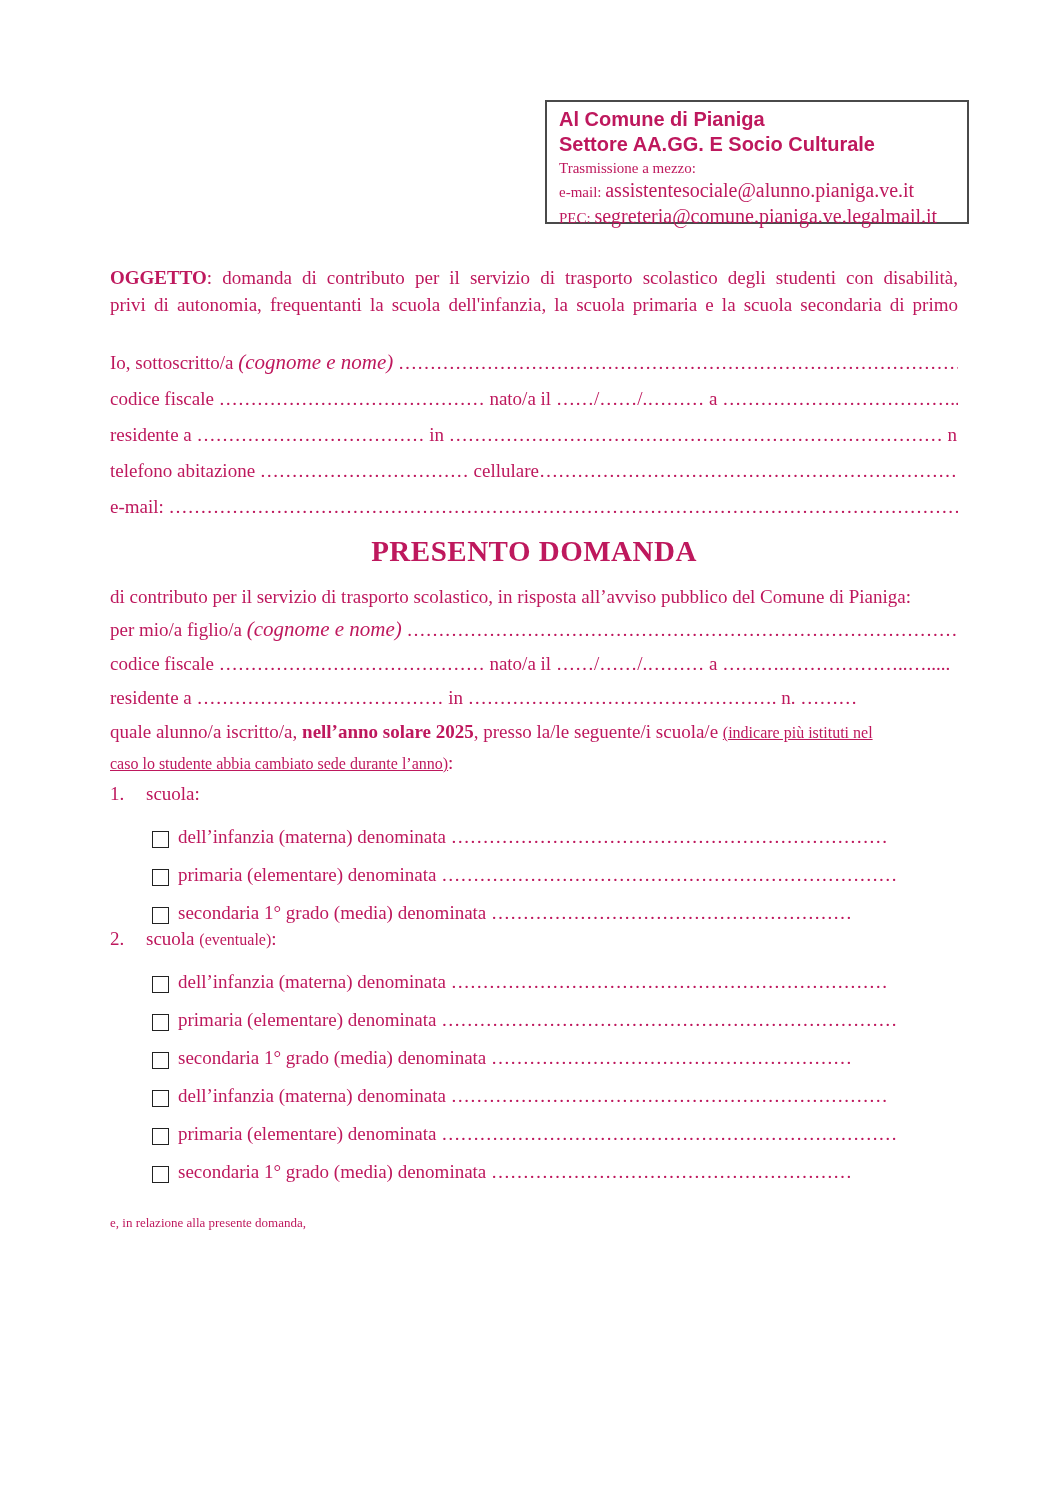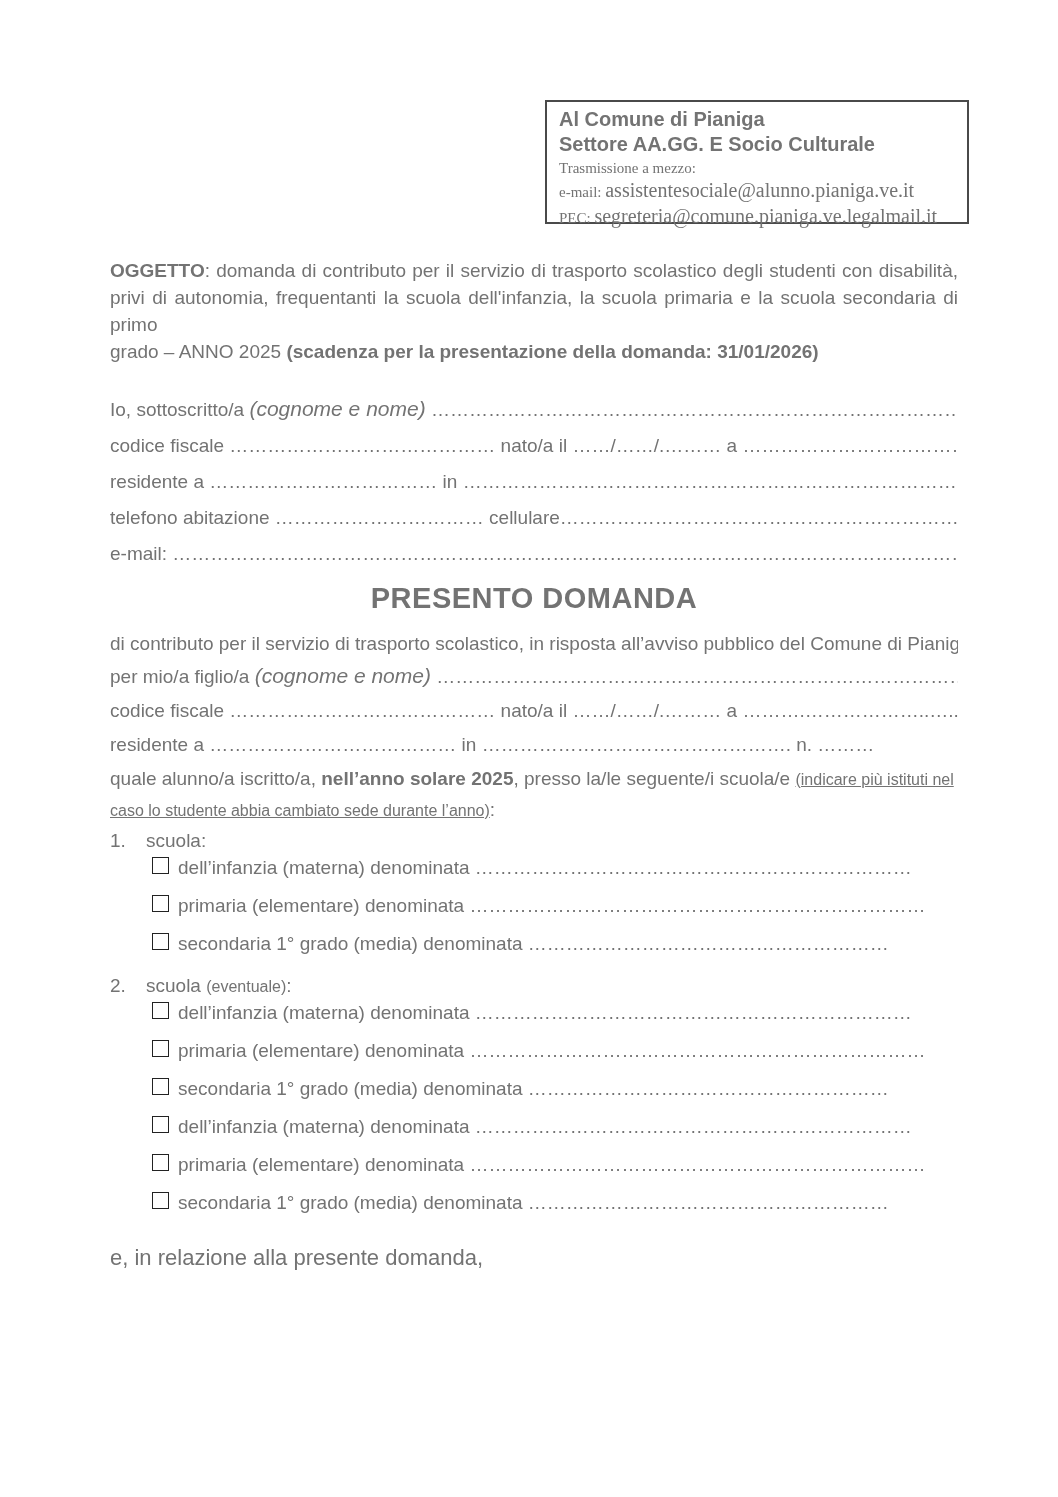--- a/index.html
+++ b/index.html
@@ -1,74 +1,73 @@
 <!DOCTYPE html>
 <html><head>
 <meta charset="utf-8">
 <style>
   html,body{margin:0;padding:0;background:#ffffff;}
   .page{
     position:relative;width:1020px;height:1497px;background:#ffffff;
-    font-family:"Liberation Sans","DejaVu Sans",sans-serif;color:#737373;overflow:hidden;
+    font-family:"Liberation Sans","DejaVu Sans",sans-serif;color:#be185d;overflow:hidden;
   }
   
   .header-box{
     position:absolute;left:545px;top:100px;width:424px;height:124px;box-sizing:border-box;
     border:2px solid #4a4a4a;padding:5px 10px 6px 12px;background:#fff;
   }
   .hb-bold{font-size:20px;font-weight:bold;line-height:25px;white-space:nowrap;}
   .hb-small{font-family:"Liberation Serif","DejaVu Serif",serif;font-size:15px;line-height:19px;margin-top:2px;}
   .hb-addr{font-family:"Liberation Serif","DejaVu Serif",serif;font-size:20px;line-height:24px;white-space:nowrap;}
   .hb-addr-label{font-size:15px;}
   
-  .content{position:absolute;left:110px;top:9px;width:848px;}
+  .content{position:absolute;left:110px;top:16px;width:848px;font-family:Liberation Serif, serif;}
   .subject{margin-top:248px;font-size:19px;line-height:27px;}
   .subject-line{overflow:hidden;}
   .just{text-align:justify;text-align-last:justify;}
   .fill-line{font-size:19px;white-space:nowrap;overflow:hidden;}
   .applicant{margin-top:26px;}
   .applicant .fill-line{line-height:36px;}
   .hint{font-style:italic;font-size:21px;}
   .heading{font-size:29px;line-height:40px;margin:6px 0 0 0;text-align:center;font-weight:bold;letter-spacing:0.5px;}
   .request-intro{margin-top:12px;font-size:19px;line-height:27px;white-space:nowrap;overflow:hidden;}
   .child{margin-top:2px;}
   .child .fill-line{line-height:34px;}
   .enroll{margin-top:2px;font-size:19px;line-height:30px;}
   .enroll-line{white-space:nowrap;overflow:hidden;}
   .hint-underline{font-size:16px;text-decoration:underline;}
   .school-block{margin-top:0;}
   .school-block.first{}
   .school-header{font-size:19px;line-height:30px;}
   .school-num{display:inline-block;width:36px;}
   .small-note{font-size:16px;}
-  .option-row{display:flex;align-items:flex-start;height:38px;margin-left:42px;}
+  .option-row{display:flex;align-items:flex-end;height:38px;margin-left:42px;}
   .checkbox{width:17px;height:17px;box-sizing:border-box;border:1.5px solid #222;background:#fff;flex:0 0 auto;margin-right:9px;}
   .option-text{font-size:19px;white-space:nowrap;overflow:hidden;}
-  .closing{margin-top:14px;font-size:22px;line-height:27px;}
+  .closing{margin-top:26px;font-size:13px;line-height:27px;}
   b{font-weight:bold;}
 </style>
 </head>
 <body>
 
 <div class="page">
 
   <div class="header-box">
     <div class="hb-bold">Al Comune di Pianiga</div>
     <div class="hb-bold">Settore AA.GG. E Socio Culturale</div>
     <div class="hb-small">Trasmissione a mezzo:</div>
     <div class="hb-addr"><span class="hb-addr-label">e-mail: </span><span>assistentesociale@alunno.pianiga.ve.it</span></div>
     <div class="hb-addr"><span class="hb-addr-label">PEC: </span><span>segreteria@comune.pianiga.ve.legalmail.it</span></div>
   </div>
 
   <div class="content">
 
     <div class="subject">
       <div class="subject-line just"><b>OGGETTO</b><span>: domanda di contributo per il servizio di trasporto scolastico degli studenti con disabilità,</span></div>
       <div class="subject-line just"><span>privi di autonomia, frequentanti la scuola dell'infanzia, la scuola primaria e la scuola secondaria di primo</span></div>
-      <div class="subject-line"><span>grado – ANNO 2025 </span><b>(scadenza per la presentazione della domanda: 31/01/2026)</b></div>
     </div>
 
     <div class="applicant">
       <div class="fill-line"><span>Io, sottoscritto/a </span><span class="hint">(cognome e nome)</span><span> ……………………………………………………………………………………………….....</span></div>
       <div class="fill-line">codice fiscale …………………………………… nato/a il ……/……/.……… a ………………………………..........</div>
       <div class="fill-line">residente a ……………………………… in …………………………………………………………………… n. …………</div>
       <div class="fill-line">telefono abitazione …………………………… cellulare……………………………………………………………………</div>
       <div class="fill-line">e-mail: …………………………………………………………………………………………………………………………………………</div>
     </div>
 

